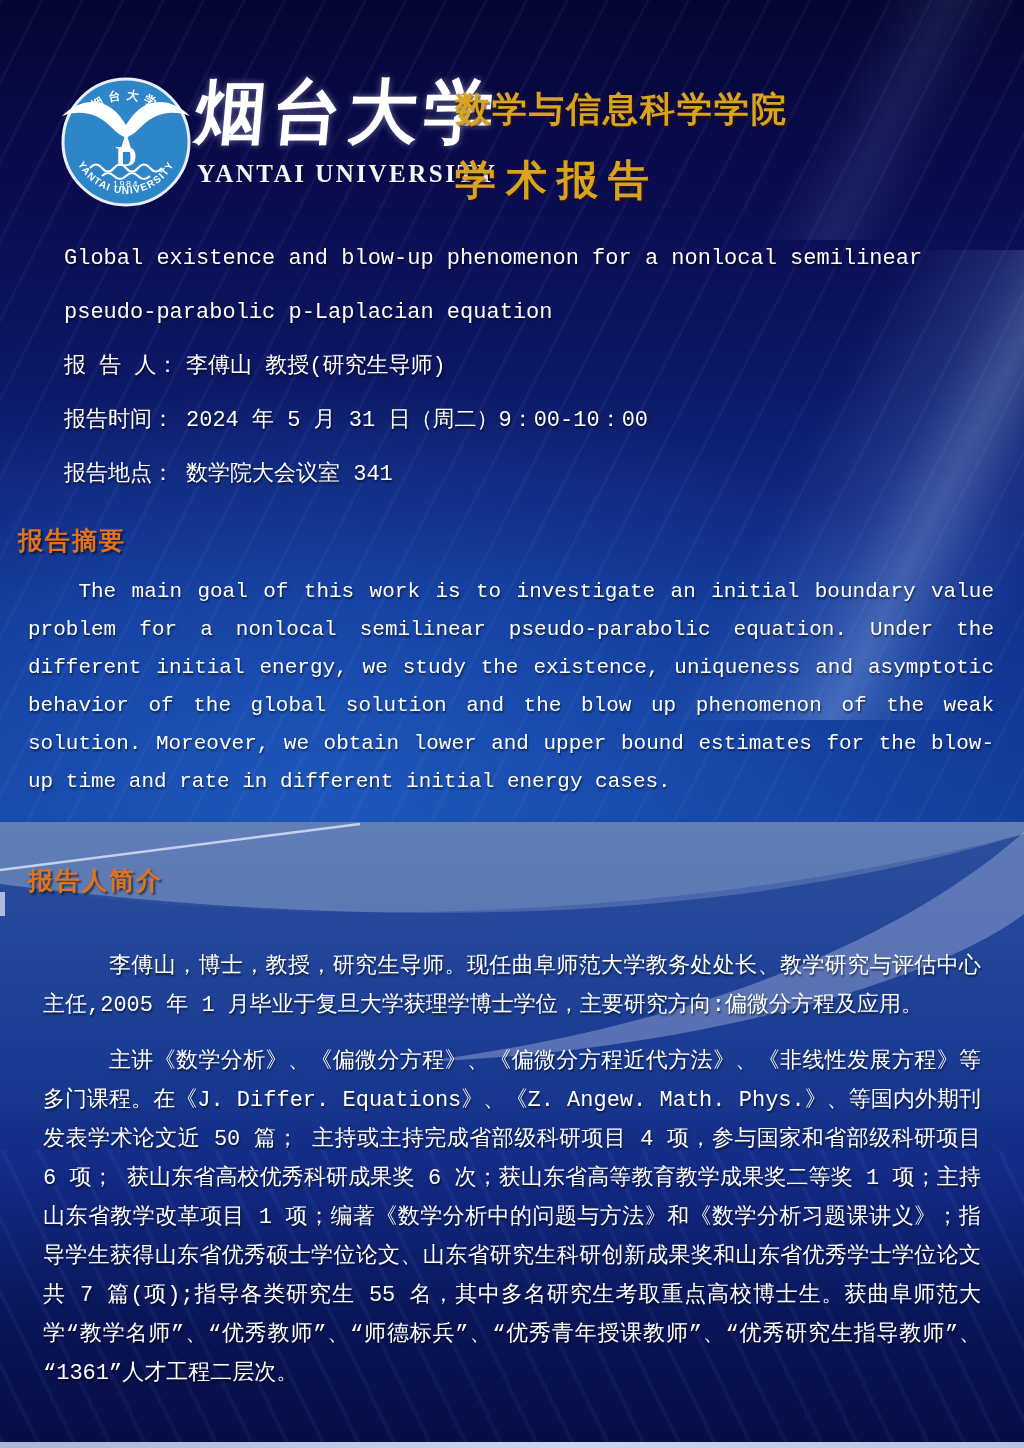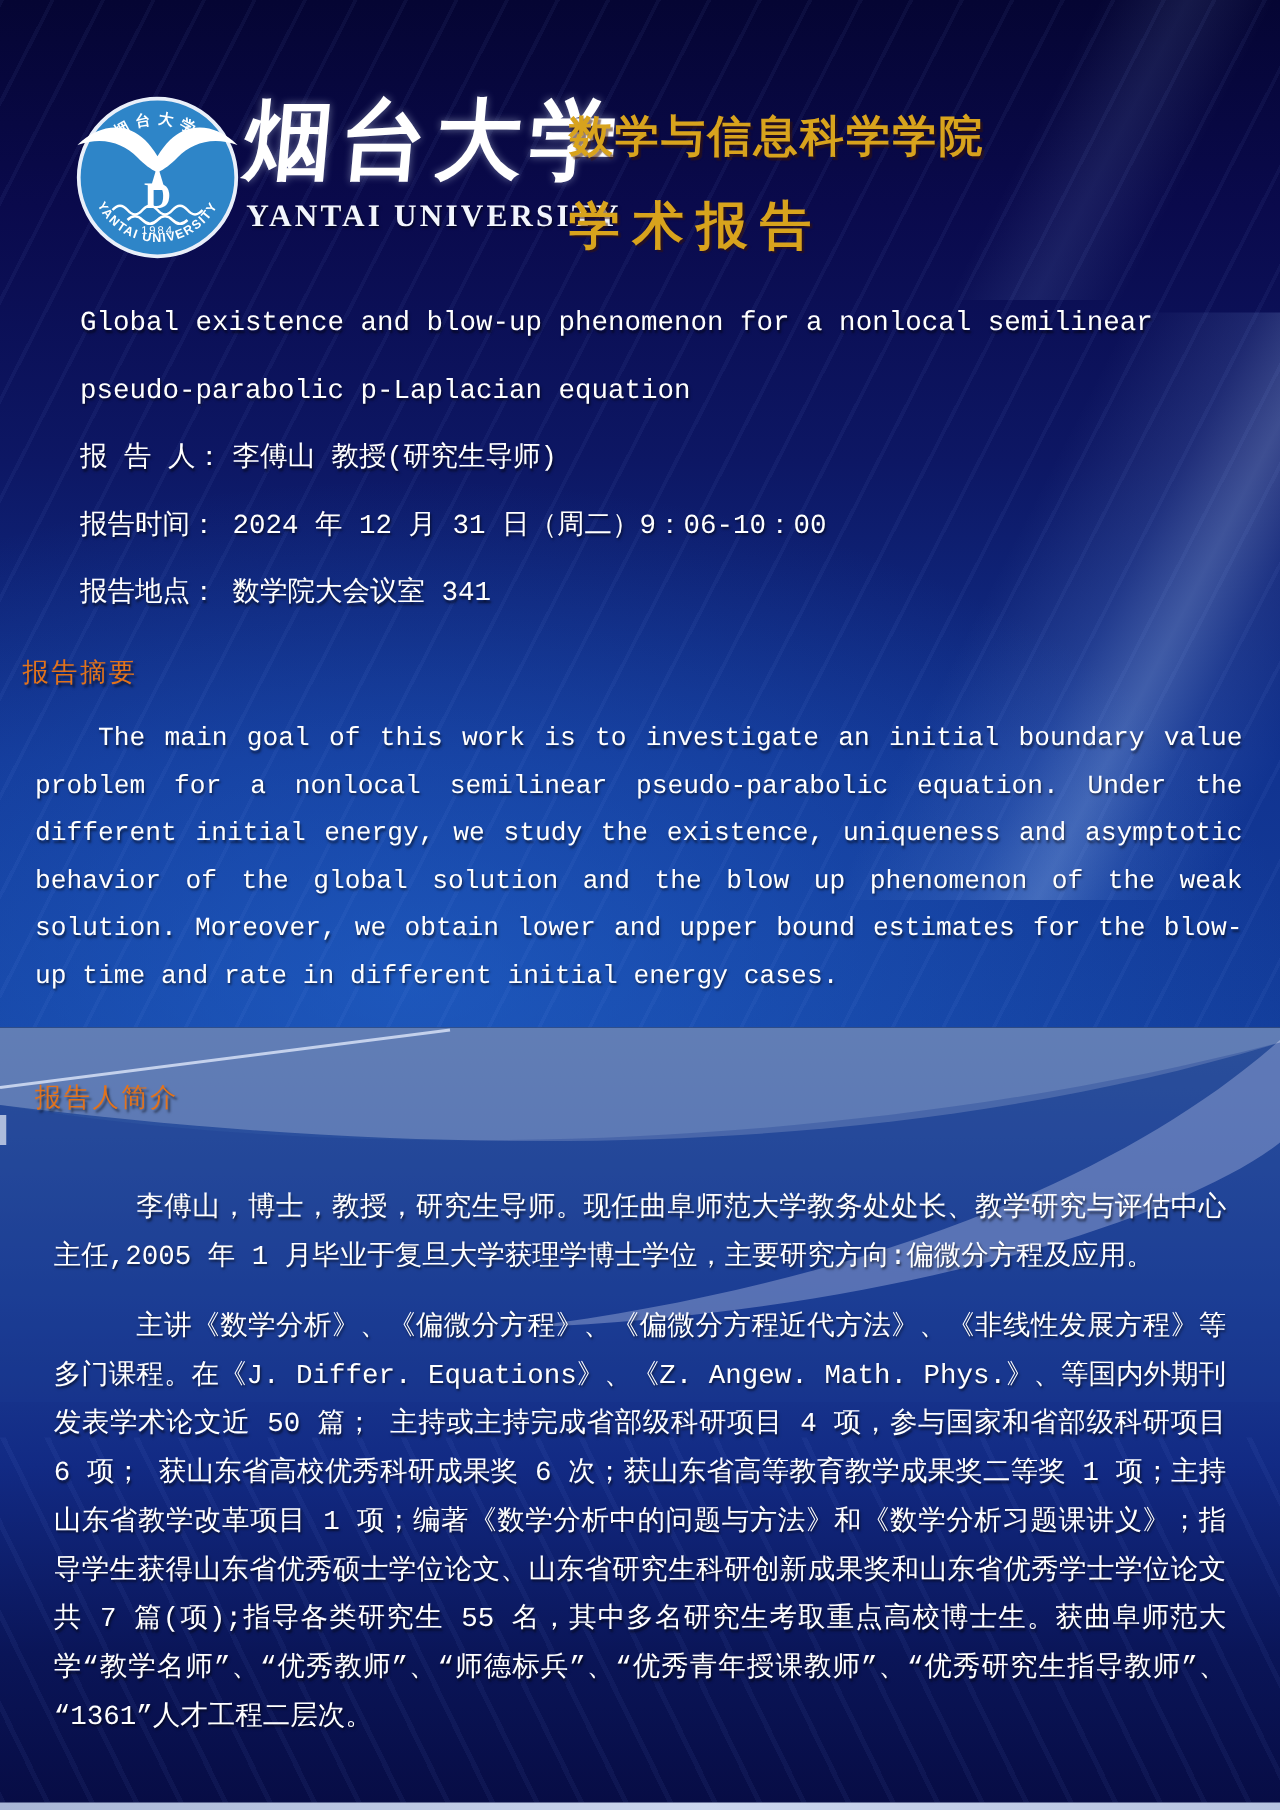--- a/index.html
+++ b/index.html
@@ -68,21 +68,21 @@
     text-shadow:1px 2px 2px rgba(0,0,0,.6);
   }
   .info-row{display:flex;align-items:flex-start;}
   .info-label{flex:0 0 122px;white-space:nowrap;}
   .info-value{flex:1;}
   .title-line{white-space:nowrap;}
 
   
   .sec-heading{
     position:absolute;left:18px;
-    font-size:21px;font-weight:400;letter-spacing:2px;color:#e2731c;
+    font-size:25px;font-weight:700;letter-spacing:2px;color:#e2731c;
     text-shadow:2px 2px 2px rgba(0,0,0,.55);white-space:nowrap;
   }
   .abstract-heading{top:524px;}
   .bio-heading{top:864px;margin-left:10px;}
 
   
   .abstract-text{
     position:absolute;left:28px;top:556px;width:966px;
     font-family:"Liberation Mono","DejaVu Sans Mono",monospace;
     font-size:21px;line-height:38px;text-align:justify;text-indent:4ch;
@@ -155,21 +155,21 @@
         <div class="title-line">Global existence and blow-up phenomenon for a nonlocal semilinear</div>
         <div class="title-line">pseudo-parabolic p-Laplacian equation</div>
       </span>
     </div>
     <div class="info-row">
       <span class="info-label">报 告 人：</span>
       <span class="info-value">李傅山 教授(研究生导师)</span>
     </div>
     <div class="info-row">
       <span class="info-label">报告时间：</span>
-      <span class="info-value">2024 年 12 月 31 日（周二）9：06-10：00</span>
+      <span class="info-value">2024 年 5 月 31 日（周二）9：00-10：00</span>
     </div>
     <div class="info-row">
       <span class="info-label">报告地点：</span>
       <span class="info-value">数学院大会议室 341</span>
     </div>
   </div>
 
   <div class="sec-heading abstract-heading">报告摘要</div>
   <div class="abstract-text">The main goal of this work is to investigate an initial boundary value problem for a nonlocal semilinear pseudo-parabolic equation. Under the different initial energy, we study the existence, uniqueness and asymptotic behavior of the global solution and the blow up phenomenon of the weak solution. Moreover, we obtain lower and upper bound estimates for the blow-up time and rate in different initial energy cases.</div>
 

